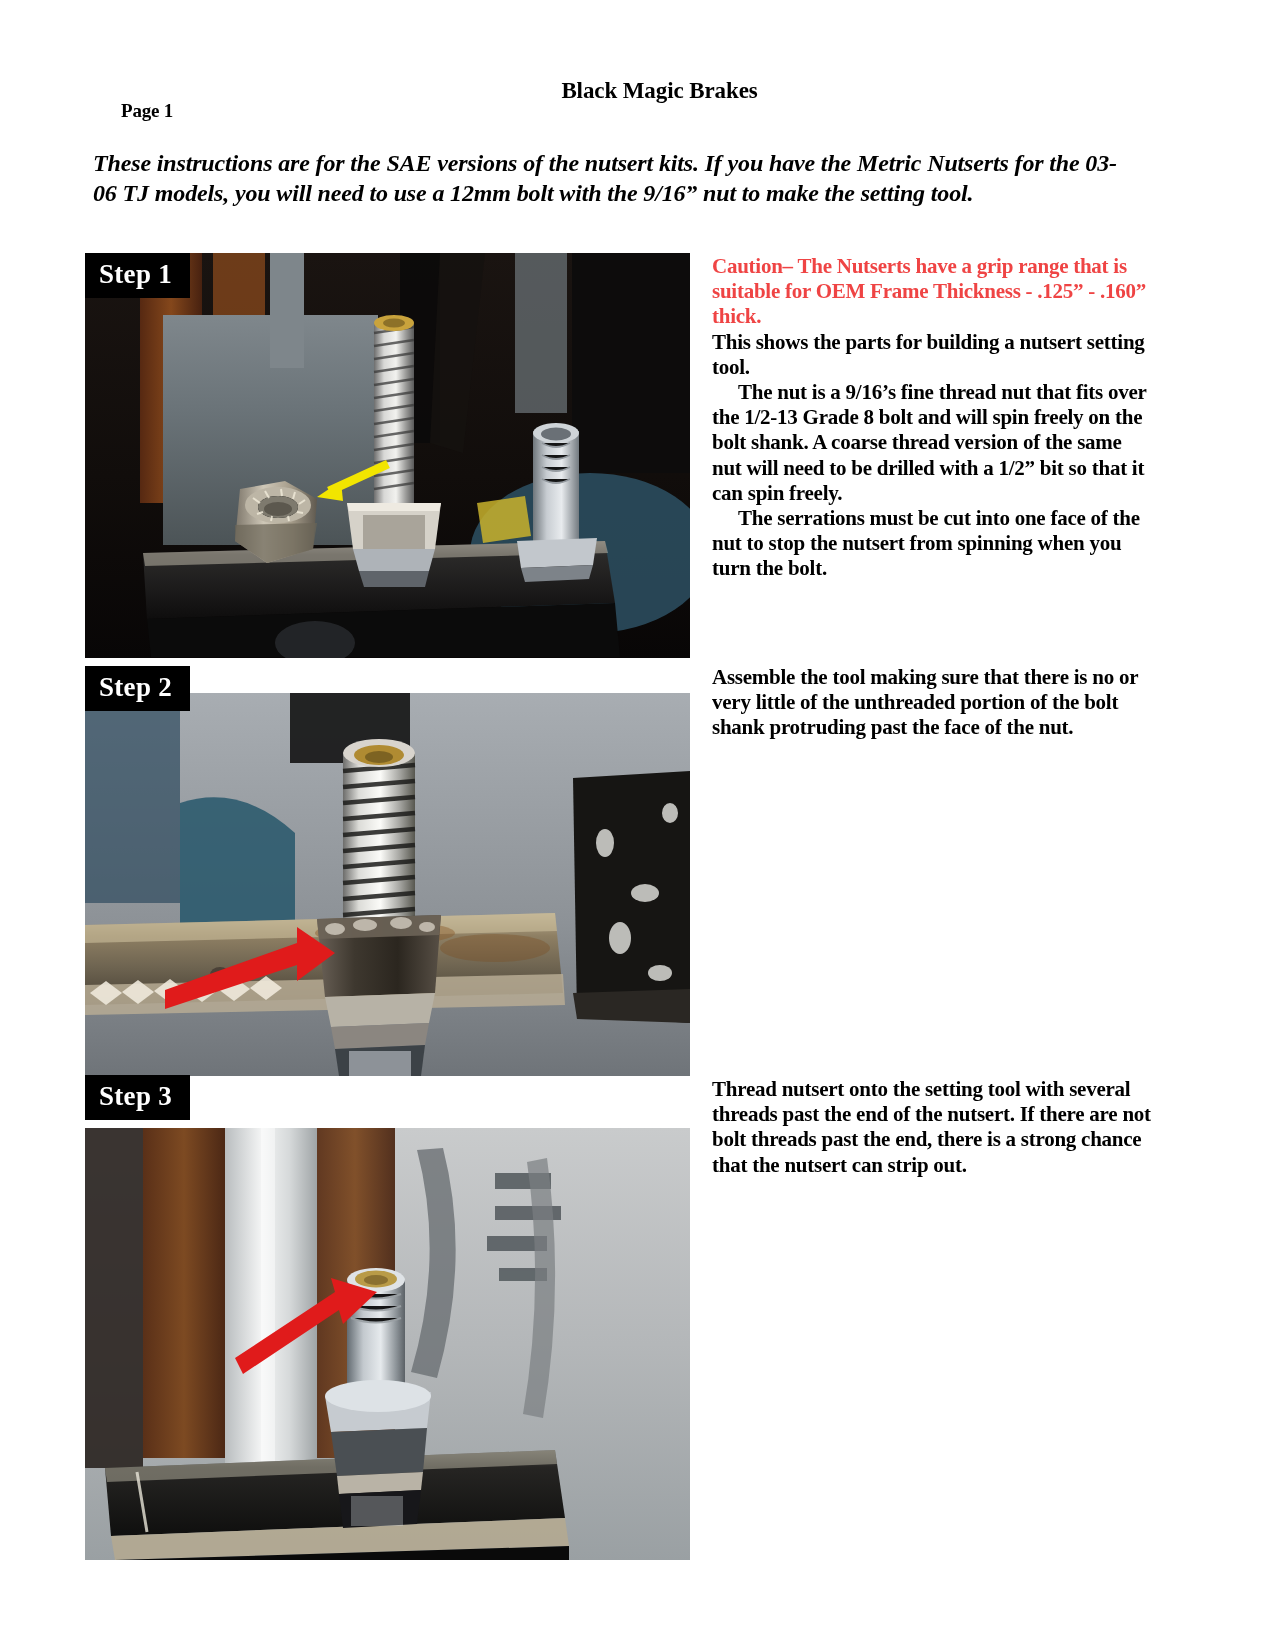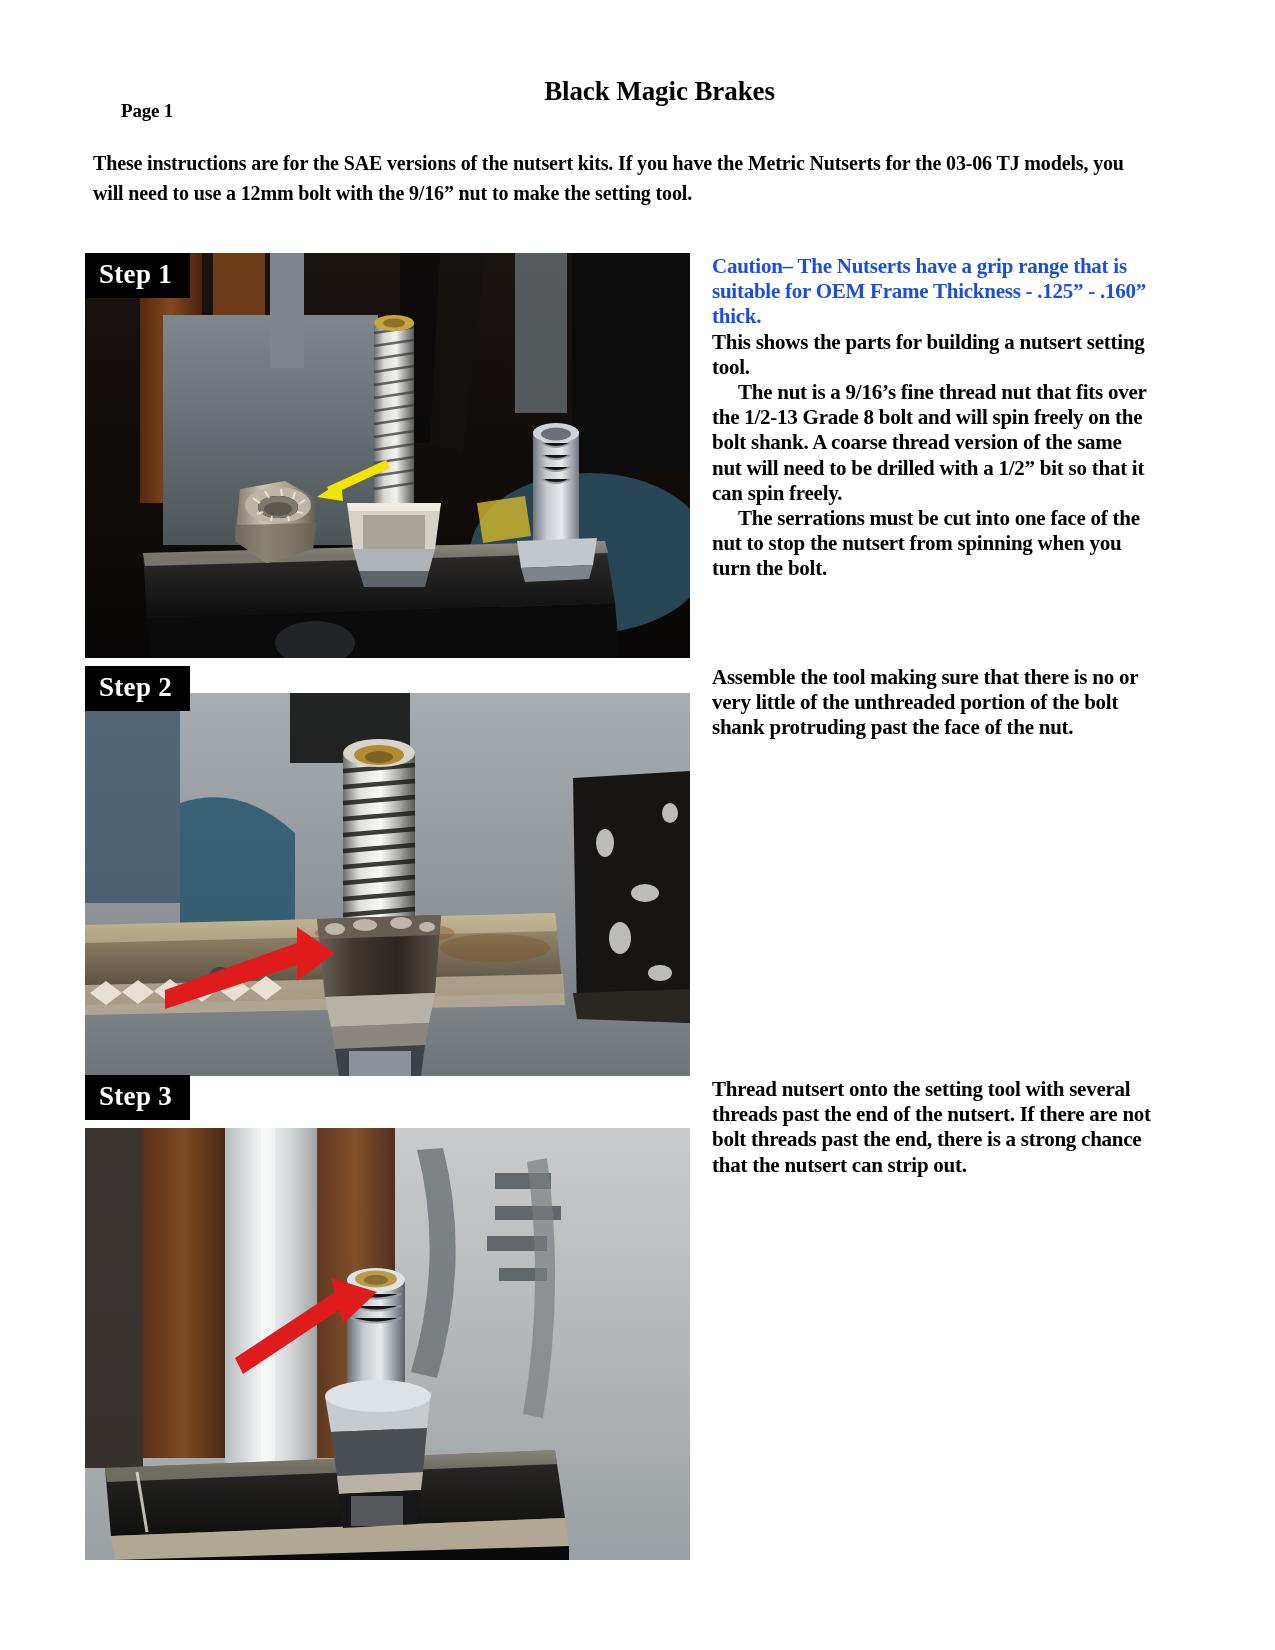--- a/index.html
+++ b/index.html
@@ -28,36 +28,37 @@
     margin-left: 28px;
   }
   #doc-title-block {
     position: absolute;
     left: 0;
     top: 78px;
     width: 1275px;
     text-align: center;
   }
   #doc-title-block .title-line {
-    font-size: 27px;
+    font-size: 23px;
     font-weight: bold;
     line-height: 26px;
     letter-spacing: -0.1px;
     margin-left: 44px;
   }
 
   #intro-paragraph {
     position: absolute;
     left: 93px;
     top: 148px;
     width: 1040px;
-    font-size: 20px;
+    font-size: 24px;
     font-weight: bold;
     line-height: 30px;
     letter-spacing: -0.15px;
+    font-style: italic;
   }
 
   
   .step-figure {
     position: absolute;
     overflow: hidden;
     background: #111;
   }
   .step-figure svg {
     display: block;
@@ -84,21 +85,21 @@
     font-size: 21px;
     font-weight: bold;
     line-height: 25.2px;
     letter-spacing: -0.25px;
     text-align: left;
   }
   .step-text p {
     margin: 0;
   }
   .caution {
-    color: #1d4ed8;
+    color: #ef4444;
   }
   .indent {
     text-indent: 26px;
   }
 </style>
 </head>
 <body>
 
 <div id="page-label">Page 1</div>
 

